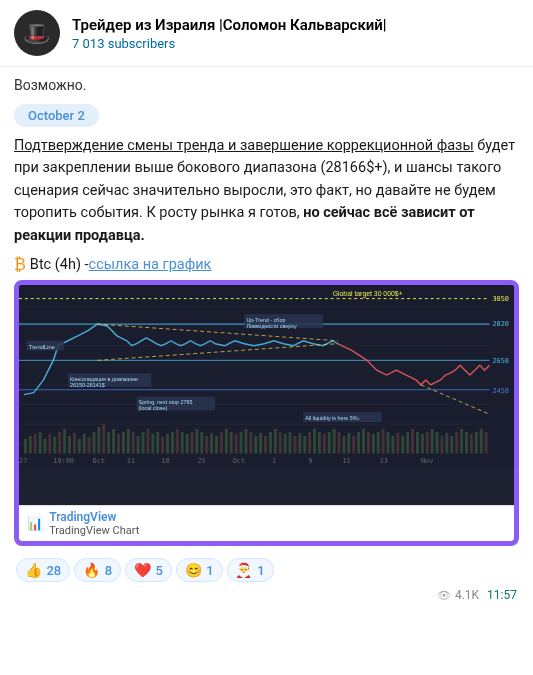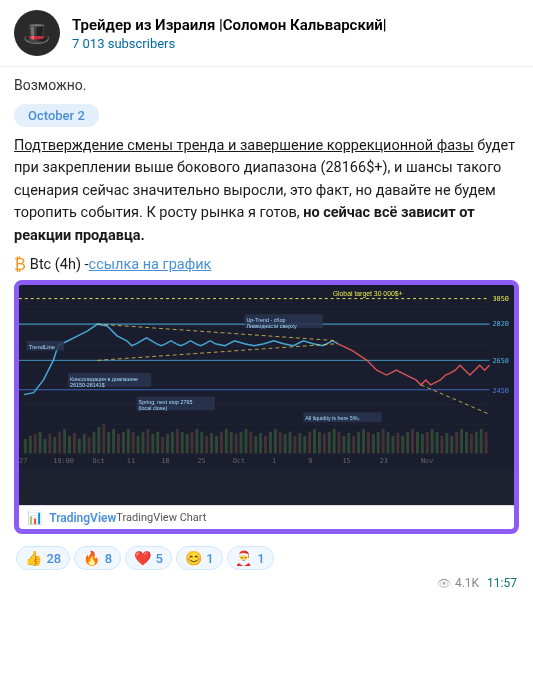--- a/index.html
+++ b/index.html
@@ -152,20 +152,21 @@
       border-top: 1px solid #e0e0e0;
     }
     .tv-logo-icon {
       color: #4a90d9;
       font-weight: 700;
       font-size: 13px;
       margin-right: 6px;
     }
     .tv-text {
       display: flex;
+      flex-direction: column;
     }
     .tv-name {
       font-size: 12px;
       font-weight: 600;
       color: #4a90d9;
     }
     .tv-chart-label {
       font-size: 11px;
       color: #555;
     }

